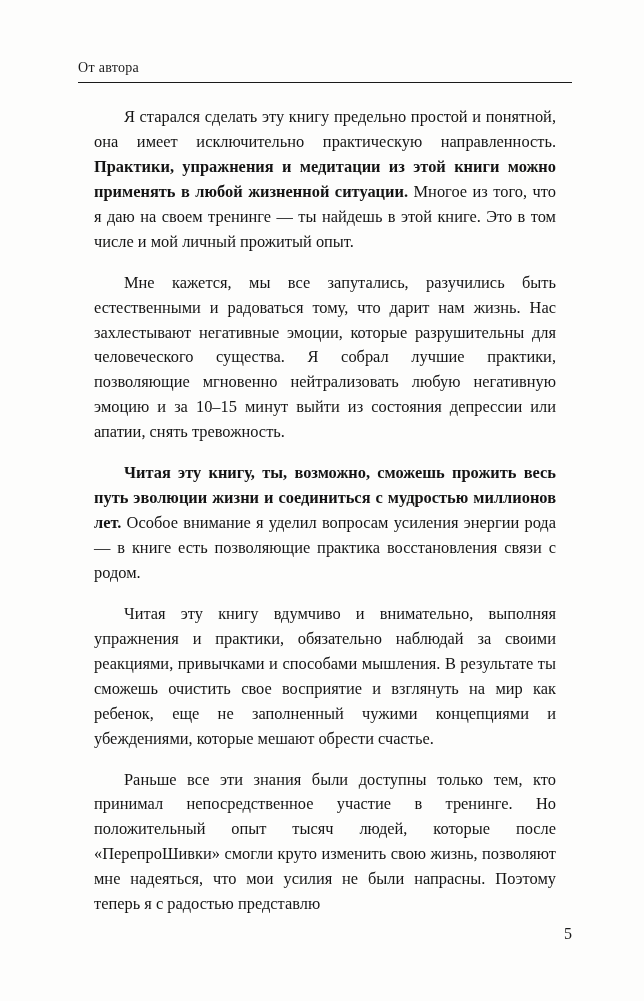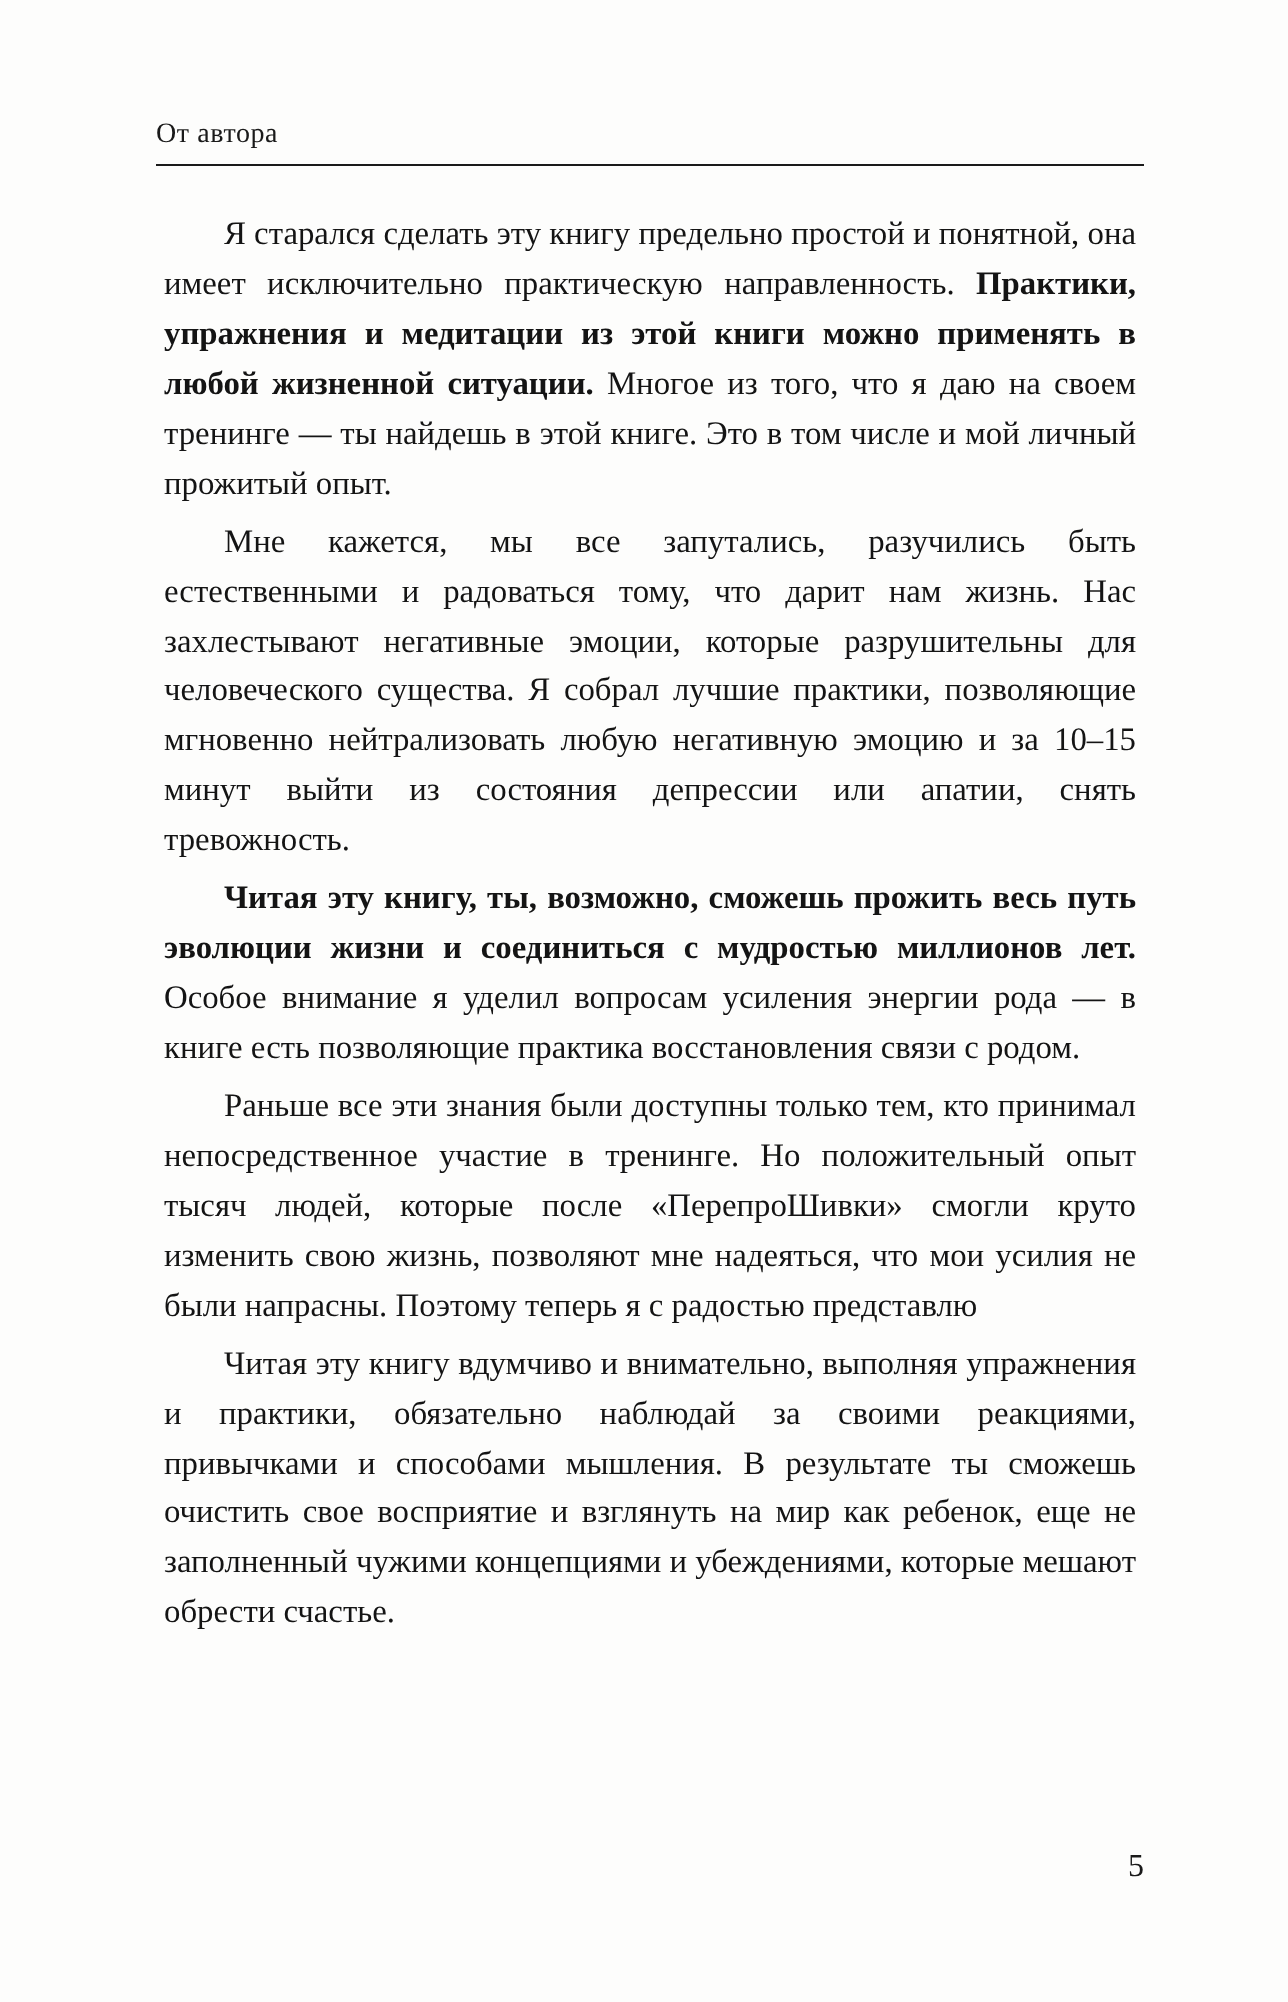--- a/index.html
+++ b/index.html
@@ -36,21 +36,21 @@
     width: 100%;
   }
   .body-text {
     font-size: 16.4px;
     line-height: 1.52;
     text-align: justify;
     text-justify: inter-word;
     color: #141414;
   }
   .body-text p {
-    margin: 4px;
+    margin: 16px;
     text-indent: 30px;
   }
   .body-text p + p {
     margin-top: 0;
   }
   .bold {
     font-weight: bold;
   }
   .folio {
     position: absolute;
@@ -66,19 +66,19 @@
 <div class="page">
 
   <div class="running-head">От автора</div>
 
   <hr class="head-rule">
 
   <div class="body-text">
       <p><span>Я старался сделать эту книгу предельно простой и понятной, она имеет исключительно практическую направленность. </span><span class="bold">Практики, упражнения и медитации из этой книги можно применять в любой жизненной ситуации.</span><span> Многое из того, что я даю на своем тренинге — ты найдешь в этой книге. Это в том числе и мой личный прожитый опыт.</span></p>
       <p><span>Мне кажется, мы все запутались, разучились быть естественными и радоваться тому, что дарит нам жизнь. Нас захлестывают негативные эмоции, которые разрушительны для человеческого существа. Я собрал лучшие практики, позволяющие мгновенно нейтрализовать любую негативную эмоцию и за 10–15 минут выйти из состояния депрессии или апатии, снять тревожность.</span></p>
       <p><span class="bold">Читая эту книгу, ты, возможно, сможешь прожить весь путь эволюции жизни и соединиться с мудростью миллионов лет.</span><span> Особое внимание я уделил вопросам усиления энергии рода — в книге есть позволяющие практика восстановления связи с родом.</span></p>
+      <p><span>Читая эту книгу вдумчиво и внимательно, выполняя упражнения и практики, обязательно наблюдай за своими реакциями, привычками и способами мышления. В результате ты сможешь очистить свое восприятие и взглянуть на мир как ребенок, еще не заполненный чужими концепциями и убеждениями, которые мешают обрести счастье.</span></p>
       <p><span>Раньше все эти знания были доступны только тем, кто принимал непосредственное участие в тренинге. Но положительный опыт тысяч людей, которые после «ПерепроШивки» смогли круто изменить свою жизнь, позволяют мне надеяться, что мои усилия не были напрасны. Поэтому теперь я с радостью представлю</span></p>
-      <p><span>Читая эту книгу вдумчиво и внимательно, выполняя упражнения и практики, обязательно наблюдай за своими реакциями, привычками и способами мышления. В результате ты сможешь очистить свое восприятие и взглянуть на мир как ребенок, еще не заполненный чужими концепциями и убеждениями, которые мешают обрести счастье.</span></p>
     </div>
 
   <div class="folio">5</div>
 
 </div>
 
 </body></html>

